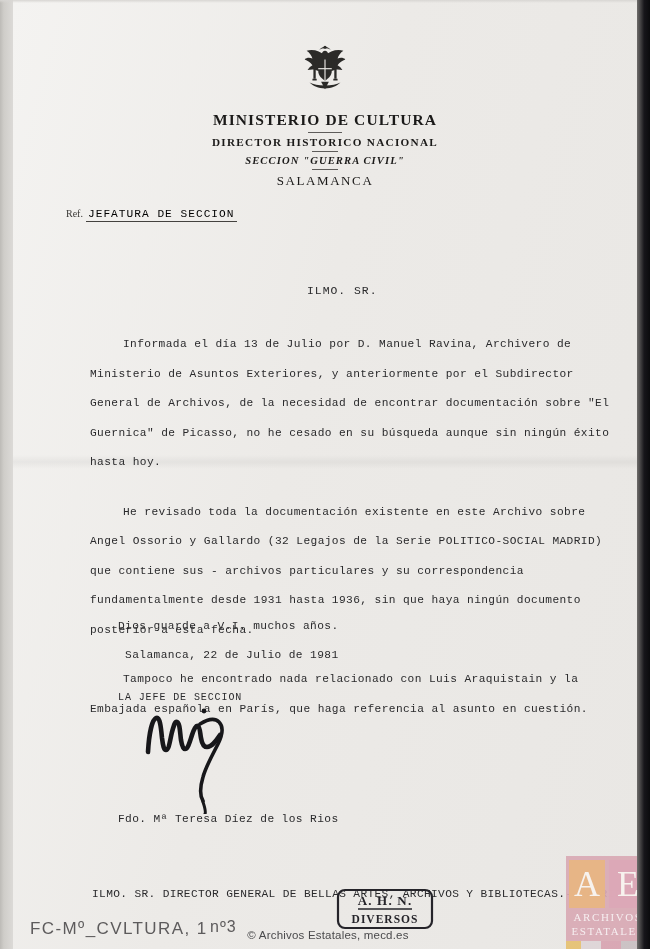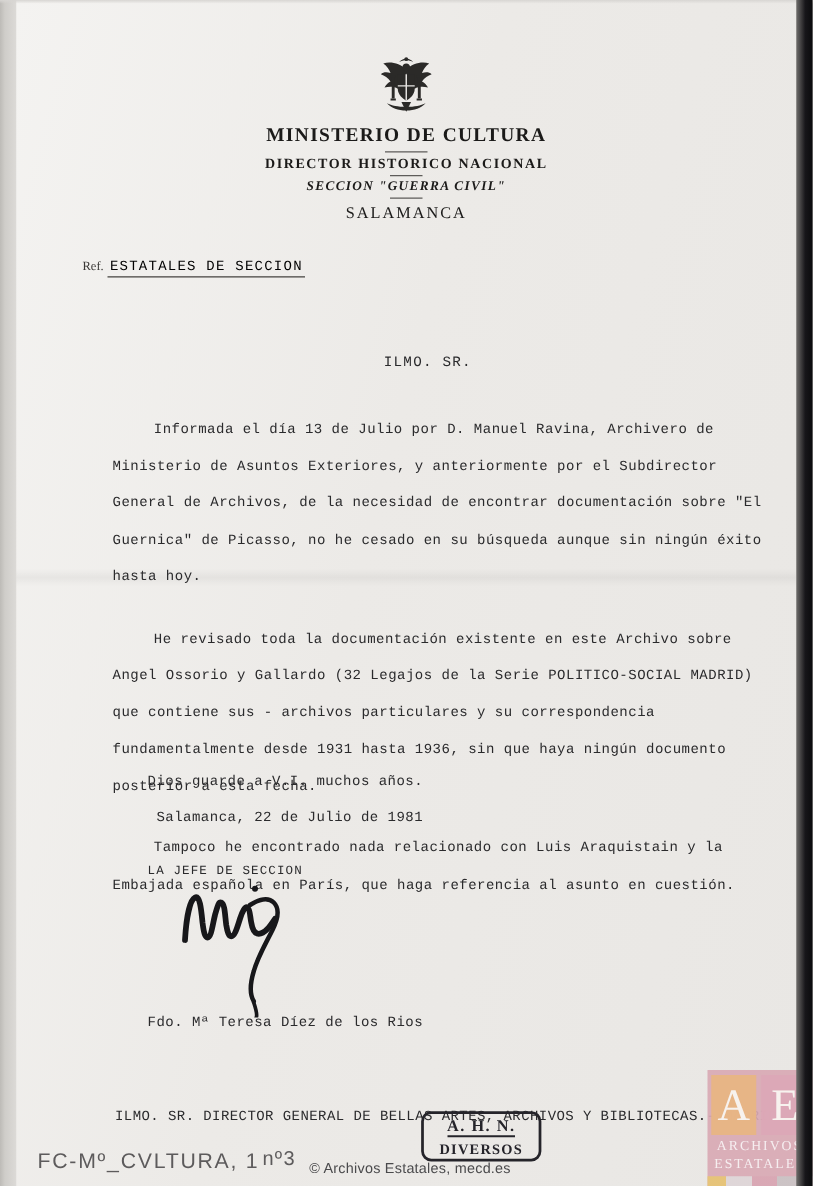--- a/index.html
+++ b/index.html
@@ -19,21 +19,21 @@
          background:linear-gradient(90deg,#6f6d6b 0%,#17161a 55%,#0b0b0d 100%);}
   #edgeTop{position:absolute;left:0;top:0;width:650px;height:3px;
            background:linear-gradient(180deg,#d8d6d3,rgba(216,214,211,0));}
   #edgeL{position:absolute;left:0;top:0;width:13px;height:949px;
          background:linear-gradient(270deg,#dcdad7 0%,#cfcdc9 70%,#bdbbb7 100%);}
 
   
   #letterhead{position:absolute;left:0;top:42px;width:650px;text-align:center;}
   #crest{width:58px;height:58px;margin:0 auto;display:block;}
   .lh-line{color:#1b1a19;letter-spacing:.6px;}
-  #lh1{font-size:15.5px;font-weight:bold;margin-top:0;letter-spacing:1.1px;}
+  #lh1{font-size:15.5px;font-weight:bold;margin-top:11px;letter-spacing:1.1px;}
   #lh2{font-size:11.2px;font-weight:bold;letter-spacing:1.3px;margin-top:2px;}
   #lh3{font-size:10.6px;font-style:italic;font-weight:bold;letter-spacing:1.1px;margin-top:2px;}
   #lh4{font-size:13px;font-weight:normal;letter-spacing:1.6px;margin-top:2px;}
   .rule{width:34px;height:1px;background:#3a3836;margin:3px auto;opacity:.8;}
   .rule.w2{width:26px;}
 
   
   .tw{font-family:"Liberation Mono","DejaVu Sans Mono",monospace;
       color:#2a2a2c;letter-spacing:.4px;margin-top:24px;}
   #ref{position:absolute;left:66px;top:207px;font-size:11px;}
@@ -124,21 +124,21 @@
     <div class="lh-line" id="lh1">MINISTERIO DE CULTURA</div>
     <div class="rule"></div>
     <div class="lh-line" id="lh2">DIRECTOR HISTORICO NACIONAL</div>
     <div class="rule w2"></div>
     <div class="lh-line" id="lh3">SECCION "GUERRA CIVIL"</div>
     <div class="rule w2"></div>
     <div class="lh-line" id="lh4">SALAMANCA</div>
   </div>
 
   <div id="ref">
-    <span class="reflbl">Ref.</span><span class="refval">ESTATALES DE SECCION</span>
+    <span class="reflbl">Ref.</span><span class="refval">JEFATURA DE SECCION</span>
   </div>
 
   <div id="salutation" class="tw">ILMO. SR.</div>
 
   <div id="body" class="tw">
     <p>Informada el día 13 de Julio por D. Manuel Ravina, Archivero de Ministerio de Asuntos Exteriores, y anteriormente por el Subdirector General de Archivos, de la necesidad de encontrar documentación sobre "El Guernica" de Picasso, no he cesado en su búsqueda aunque sin ningún éxito hasta hoy.</p>
     <p>He revisado toda la documentación existente en este Archivo sobre Angel Ossorio y Gallardo (32 Legajos de la Serie POLITICO-SOCIAL MADRID) que contiene sus - archivos particulares y su correspondencia fundamentalmente desde 1931 hasta 1936, sin que haya ningún documento posterior a esta fecha.</p>
     <p>Tampoco he encontrado nada relacionado con Luis Araquistain y la Embajada española en París, que haga referencia al asunto en cuestión.</p>
   </div>
 

